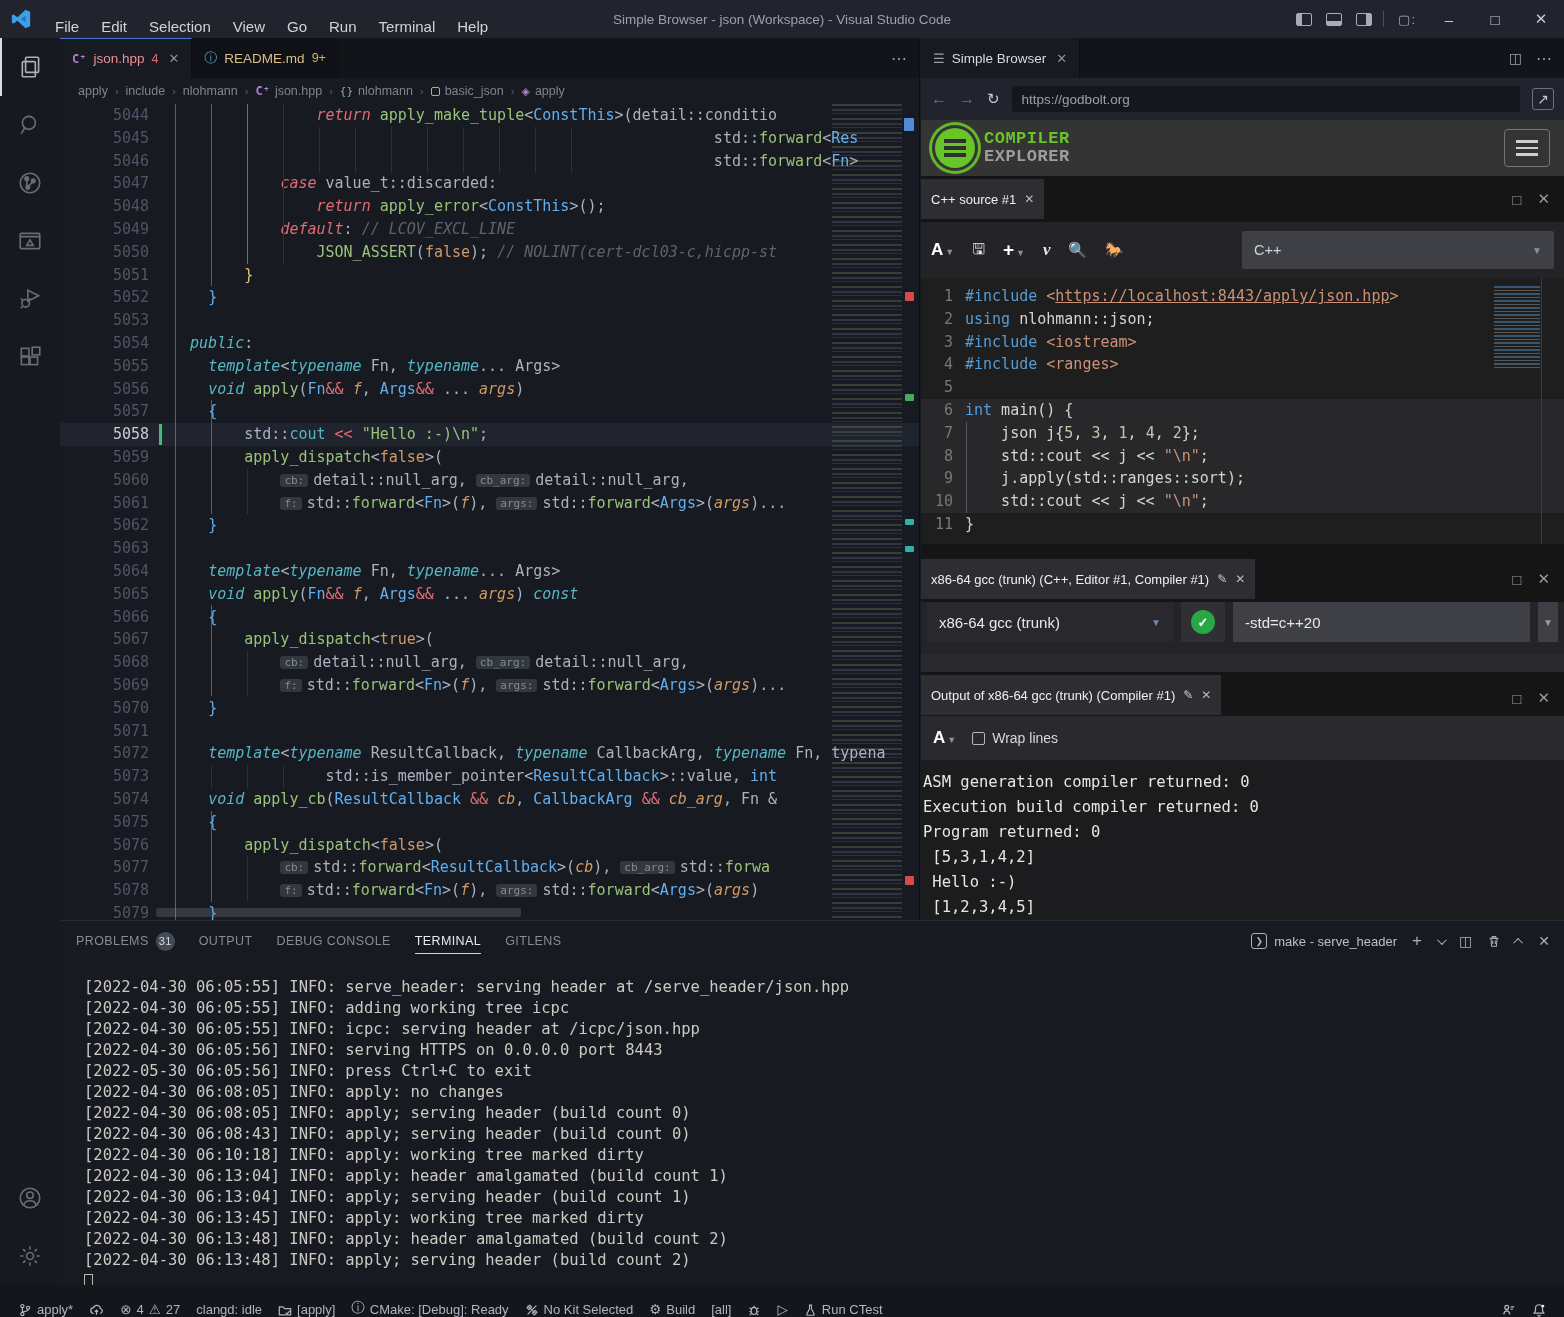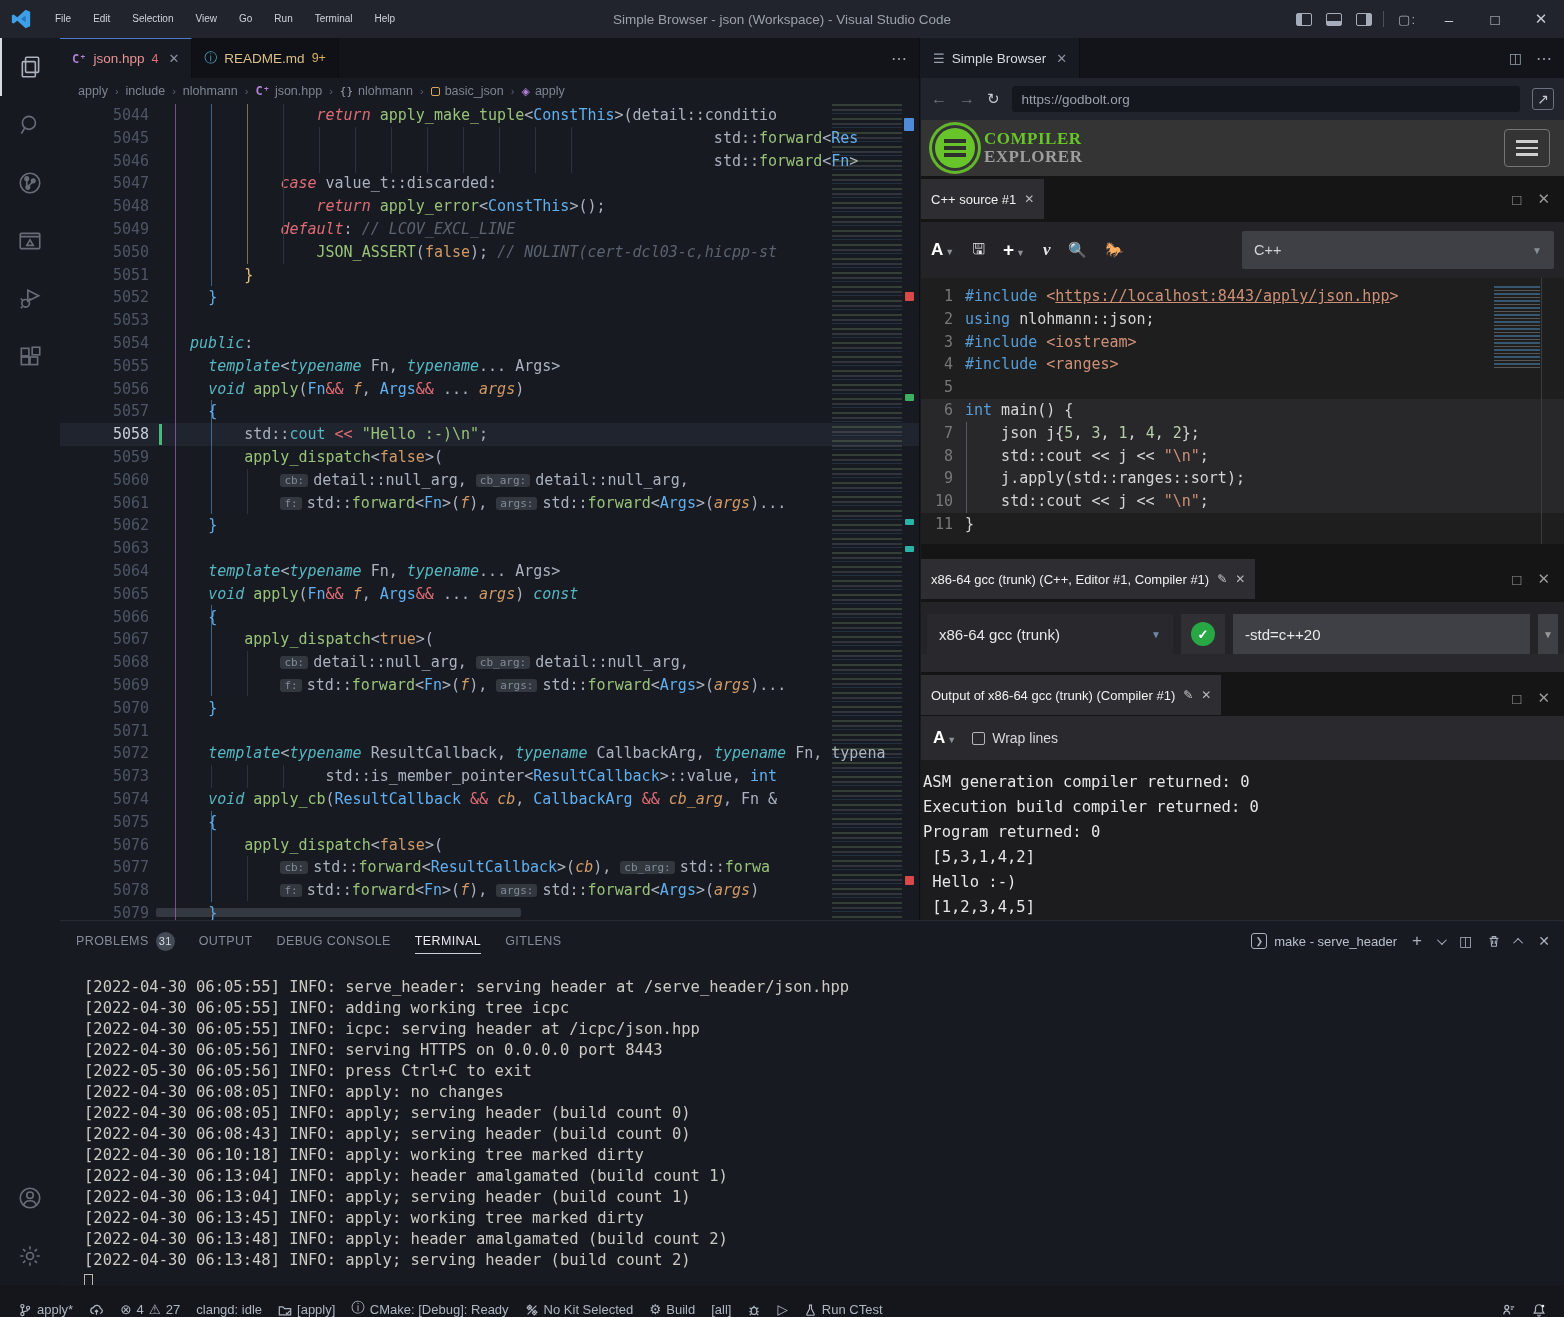--- a/index.html
+++ b/index.html
@@ -1,21 +1,21 @@
 <!DOCTYPE html>
 <html><head>
 <meta charset="utf-8">
 <style>
   *{margin:0;padding:0;box-sizing:border-box}
   html,body{background:#0d0f13}
   #root{position:relative;width:1564px;height:1317px;background:#171a21;font-family:"Liberation Sans",sans-serif;overflow:hidden;color:#c5cad3}
   
   #titlebar{position:absolute;left:0;top:0;width:1564px;height:38px;background:#21242c;display:flex;align-items:center;z-index:30}
   .vslogo{width:22px;height:22px;margin:0 12px 0 10px}
-  .menu{padding:0 11px;font-size:10px;color:#cfd3da;height:38px;line-height:38px}
+  .menu{padding:8px 11px;font-size:15px;color:#cfd3da;height:38px;line-height:38px}
   #wintitle{position:absolute;left:50%;transform:translateX(-50%);font-size:13.5px;color:#9ba1ac;white-space:nowrap}
   #wincontrols{margin-left:auto;display:flex;align-items:center;height:38px}
   .layicon{width:16px;height:13px;border:1.4px solid #a6adba;border-radius:2px;margin:0 7px;position:relative}
   .layicon.l::before{content:"";position:absolute;left:0;top:0;bottom:0;width:5px;background:#a6adba}
   .layicon.b::before{content:"";position:absolute;left:0;right:0;bottom:0;height:4px;background:#a6adba}
   .layicon.r::before{content:"";position:absolute;right:0;top:0;bottom:0;width:5px;background:#a6adba}
   .custlay{font-size:13px;color:#a6adba;margin:0 10px;letter-spacing:1px}
   .winbtn{width:46px;height:38px;display:flex;align-items:center;justify-content:center;color:#c5cad3;font-size:15px}
   .sep{width:1px;height:16px;background:#4a4f59;margin:0 4px}
   
@@ -68,21 +68,21 @@
   #group2{position:absolute;left:921px;top:38px;width:643px;height:882px;background:#171a21}
   #tabs2{position:absolute;left:0;top:0;width:100%;height:40px;background:#12141a;display:flex}
   #navbar{position:absolute;left:0;top:40px;width:100%;height:42px;background:#21242c;display:flex;align-items:center;padding:0 10px;gap:12px}
   .navarrow{color:#6a7180;font-size:16px}
   .navreload{color:#c2c8d2;font-size:15px}
   #urlbox{flex:1;height:26px;background:#14171d;border-radius:3px;display:flex;align-items:center;padding:0 10px;font-size:13.5px;color:#9aa1ad}
   .extlink{color:#c2c8d2;font-size:14px;width:22px;height:22px;border:1.3px solid #6a7180;border-radius:3px;display:flex;align-items:center;justify-content:center}
   #gbheader{position:absolute;left:0;top:82px;width:100%;height:56px;background:#343434;display:flex;align-items:center;padding:0 14px}
   .gbgear{width:40px;height:40px;border-radius:50%;background:#67c52a;position:relative;margin-right:9px;box-shadow:0 0 0 3px #343434, 0 0 0 6px rgba(103,197,42,.9)}
   .gbgear::before{content:"";position:absolute;left:9px;top:11px;width:22px;height:3.5px;background:#2f2f2f;box-shadow:0 7px 0 #2f2f2f,0 14px 0 #2f2f2f}
-  .gblogotext{font-weight:bold;font-size:17px;letter-spacing:.5px;line-height:18px;font-family:Liberation Serif, serif}
+  .gblogotext{font-weight:bold;font-size:17px;letter-spacing:.5px;line-height:18px;font-family:Liberation Mono, monospace}
   .gbl1{color:#67c52a}.gbl2{color:#9e9e9e}
   .gbburger{margin-left:auto;width:46px;height:38px;border:1px solid #757575;border-radius:4px;display:flex;flex-direction:column;justify-content:center;align-items:center;gap:4px}
   .gbburger i{width:22px;height:2.5px;background:#cfcfcf}
   #gbbody{position:absolute;left:0;top:138px;width:100%;bottom:0;background:#151515}
   .glrow{position:absolute;left:0;width:100%;display:flex}
   .gltab{background:#2e2e32;color:#f0f0f0;font-size:13px;height:40px;margin-top:3px;display:flex;align-items:center;padding:0 10px;gap:8px}
   .gltab .x{color:#bbb;font-size:12px}
   .gltab .pencil{color:#ccc;font-size:12px}
   .glctrl{margin-left:auto;display:flex;align-items:center;gap:16px;padding-right:14px;color:#9a9a9a;font-size:15px}
   .gtoolbar{position:absolute;left:0;width:100%;background:#242428;display:flex;align-items:center;padding:0 10px;gap:18px}
@@ -93,21 +93,21 @@
   .langsel{margin-left:auto;width:312px;height:38px;background:#3f4045;border-radius:2px;display:flex;align-items:center;padding:0 12px;color:#d0d3d8;font-size:14.5px}
   .langsel .dd{margin-left:auto;color:#8a8f98;font-size:10px}
   #monaco{position:absolute;left:0;top:102px;width:100%;height:266px;background:#1e1e1e;font-family:"DejaVu Sans Mono",monospace;font-size:15px;line-height:22.8px;padding-top:7px;overflow:hidden}
   .mnl{display:flex;height:22.8px;white-space:pre}
   .mnl .lnum{flex:0 0 44px;padding-right:12px;color:#787878}
   .mnl.hl{background:#28282a}
   .mgd{position:absolute;left:1px;top:0;bottom:0;width:1px;background:#55585c}
   .c-d{color:#569cd6}.c-k{color:#569cd6}.c-s{color:#ce9178}.c-u{color:#ce9178;text-decoration:underline}.c-mw{color:#d4d4d4}.c-n{color:#b5cea8}
   #mnminimap{position:absolute;right:24px;top:110px;width:46px;height:82px;background:repeating-linear-gradient(180deg, rgba(86,156,214,.5) 0 2px, transparent 2px 4px, rgba(212,212,212,.35) 4px 5px, transparent 5px 7px);opacity:.9}
   #mnscroll{position:absolute;right:22px;top:102px;width:1px;height:266px;background:#3d3d3d}
-  .compiler-row{position:absolute;left:0;width:100%;background:#242428;display:flex;align-items:flex-end;padding:0 6px;gap:8px}
+  .compiler-row{position:absolute;left:0;width:100%;background:#242428;display:flex;align-items:flex-start;padding:0 6px;gap:8px}
   .compsel{width:246px;height:40px;background:#29292d;display:flex;align-items:center;padding:0 12px;color:#e8e8e8;font-size:15px}
   .compsel .dd{margin-left:auto;color:#6f87a8;font-size:10px}
   .checkwrap{width:44px;height:40px;background:#303034;display:flex;align-items:center;justify-content:center}
   .greencheck{width:24px;height:24px;border-radius:50%;background:#28a745;color:#fff;font-size:13px;display:flex;align-items:center;justify-content:center;font-weight:bold}
   .optbox{flex:1;height:40px;background:#3f4045;display:flex;align-items:center;padding:16px 12px;color:#e8e8e8;font-size:15px}
   .optdd{width:20px;height:40px;display:flex;align-items:center;justify-content:center;color:#9a9a9a;font-size:10px;background:#3f4045}
   .outtoolbar{position:absolute;left:0;width:100%;background:#2a2a2e;display:flex;align-items:center;padding:0 12px;gap:16px}
   .wrapchk{width:13px;height:13px;border:1.4px solid #b8b8b8;border-radius:2px}
   .wraplbl{color:#d8d8d8;font-size:14px;margin-left:-9px}
   #outcontent{position:absolute;left:0;top:584px;width:100%;bottom:0;background:#1c1c1f;font-family:"DejaVu Sans Mono",monospace;font-size:15.5px;line-height:25px;color:#e6e6e6;padding:10px 0 0 2px;overflow:hidden}

